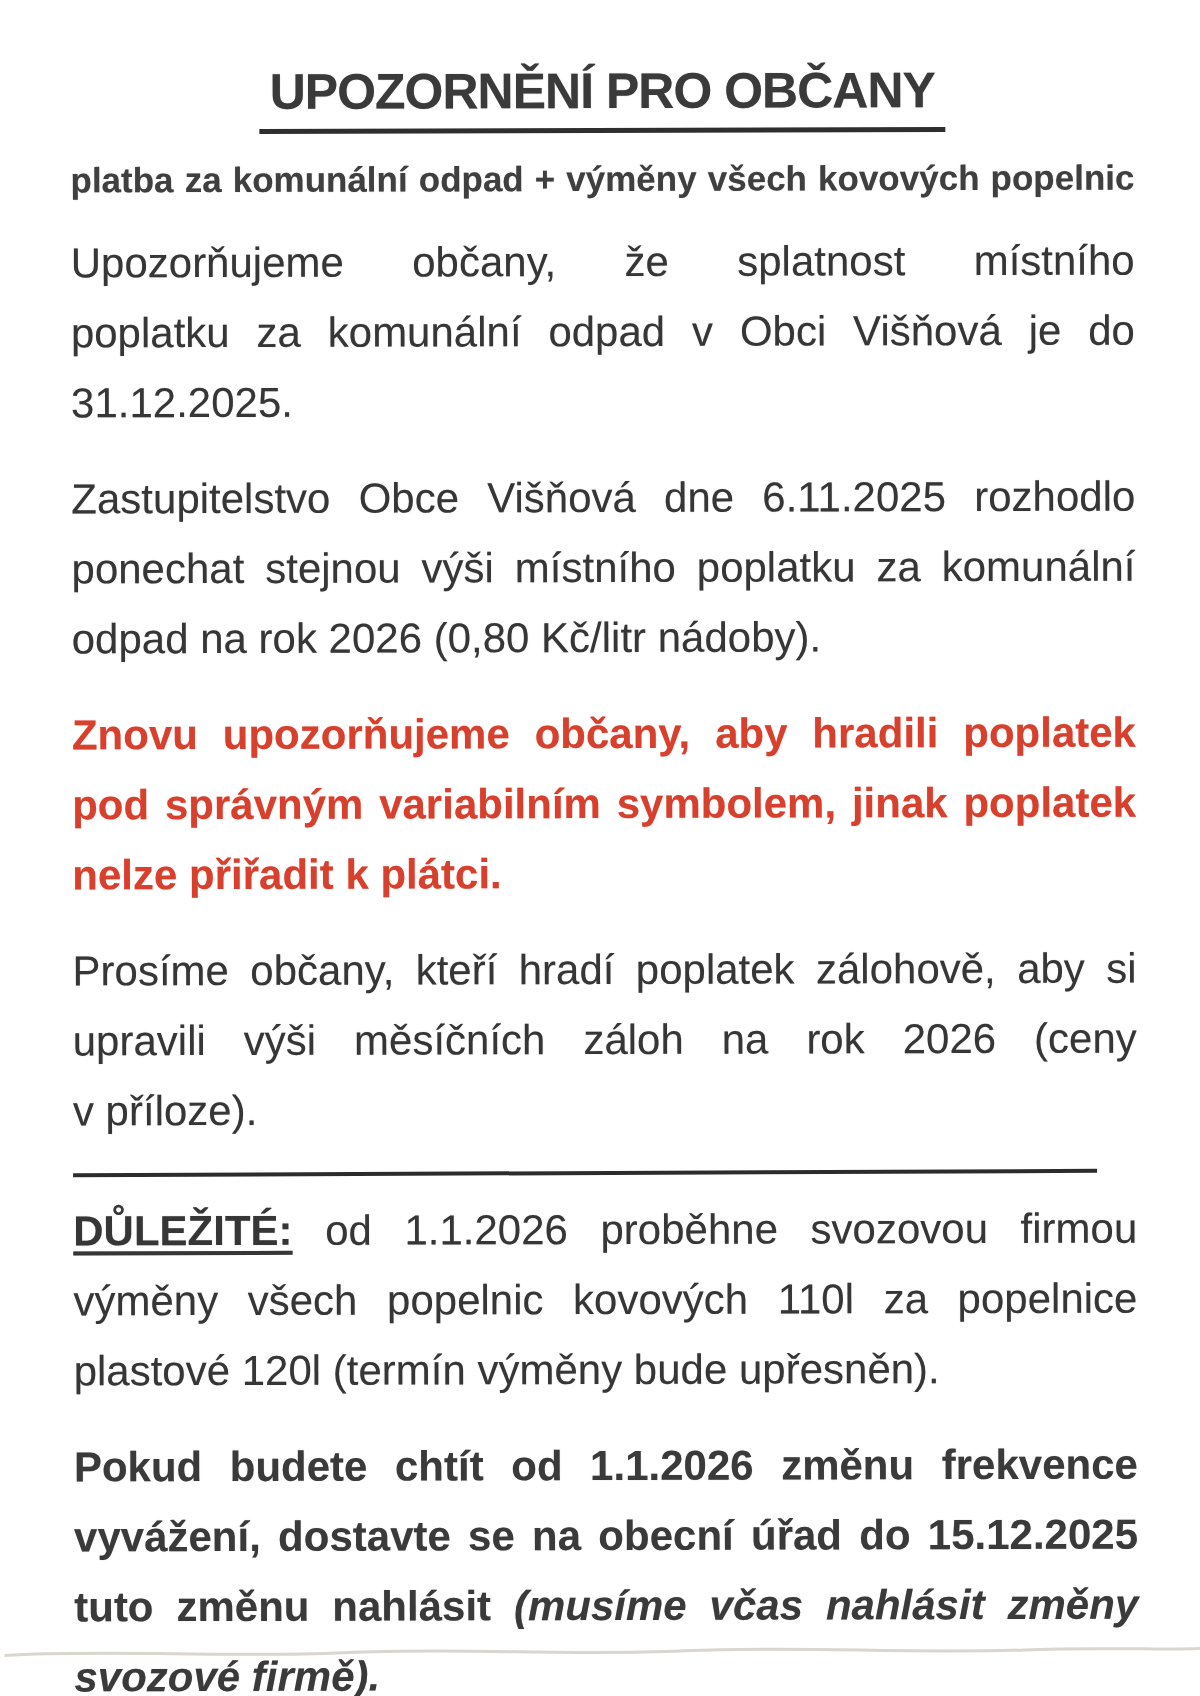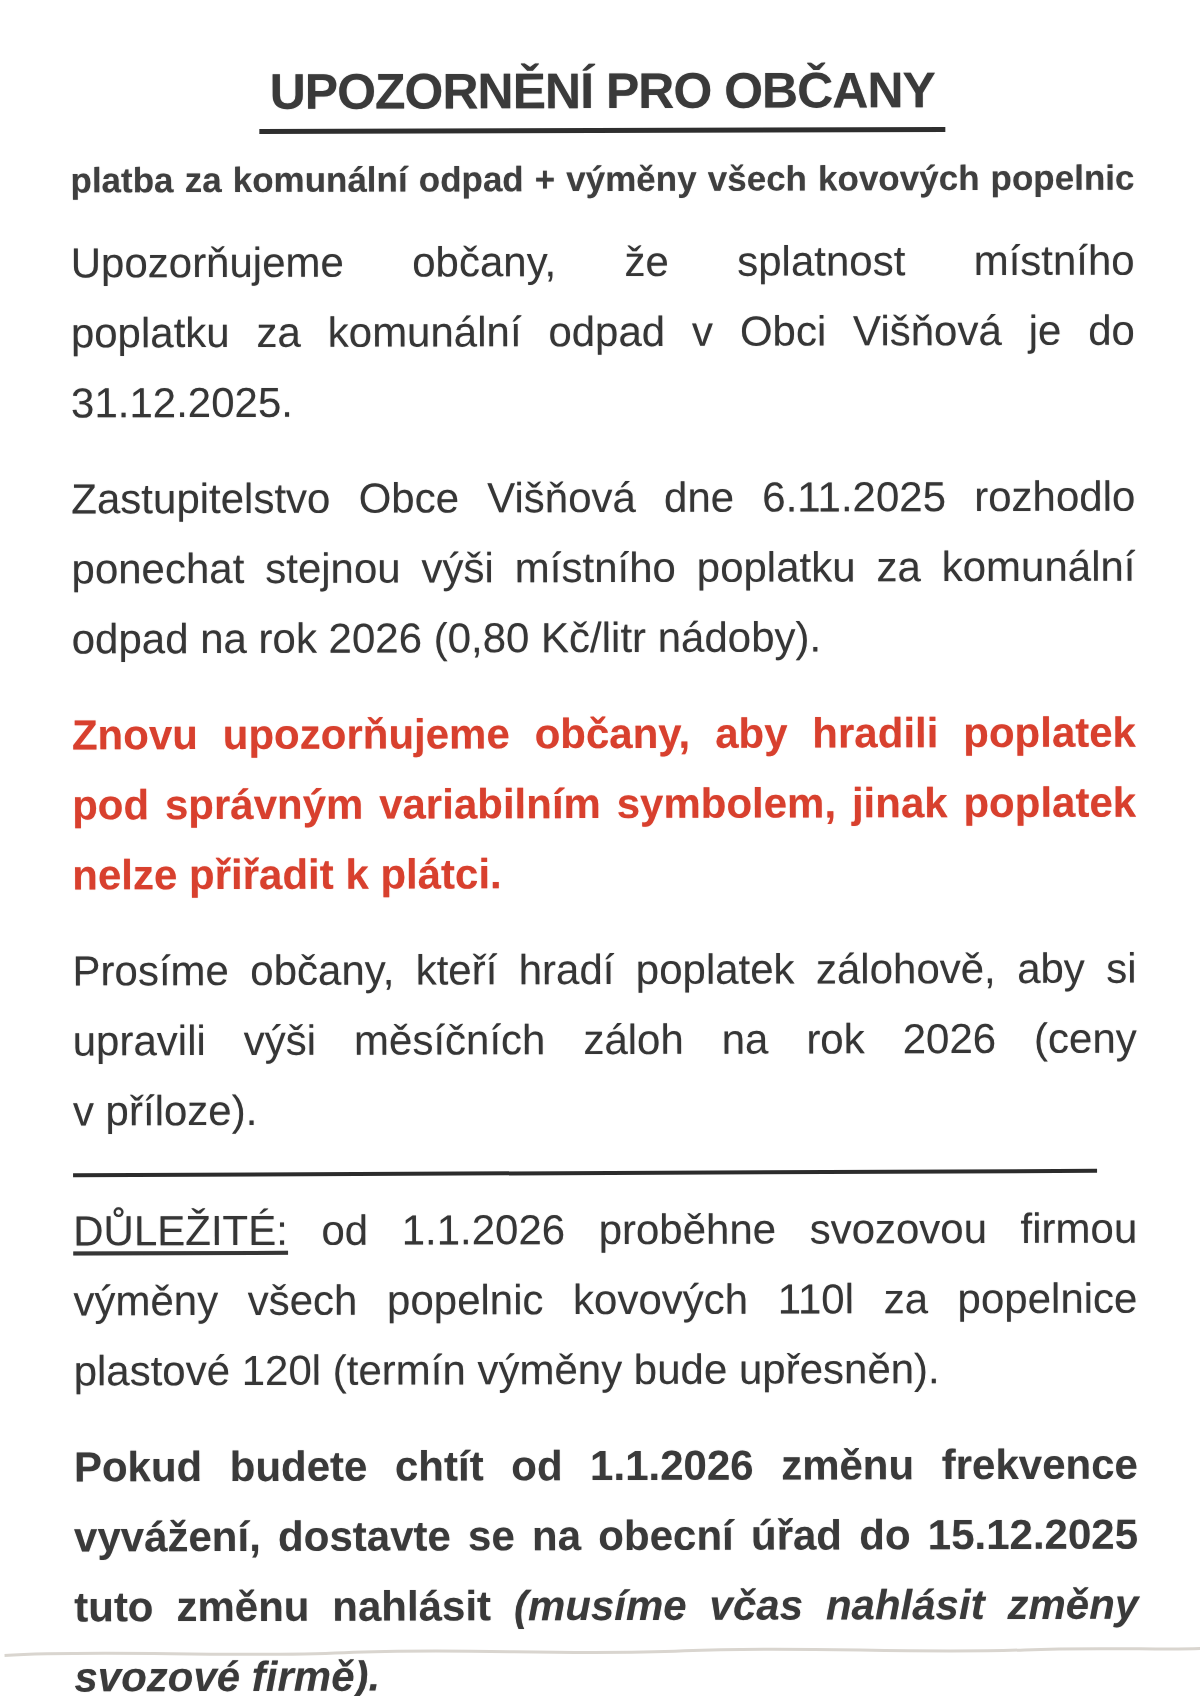--- a/index.html
+++ b/index.html
@@ -43,21 +43,21 @@
     line-height:70px;
     margin-bottom:26px;
     color:#363636;
     text-shadow:0 0 1px rgba(40,40,40,.35);
   }
   .para .tline{text-align:justify;text-align-last:justify;}
   .para .tline.last{text-align-last:left;}
   .para.red{color:#d8402e;font-weight:bold;text-shadow:0 0 1px rgba(216,64,46,.4);}
   .para.bold{font-weight:bold;color:#3a3a3a;}
   .para .label{
-    font-weight:normal;
+    font-weight:bold;
     text-decoration:underline;
     text-decoration-thickness:4px;
     text-underline-offset:6px;
   }
   .para .italic{font-style:italic;}
   
   .rule{
     border:none;
     border-top:4px solid #2c2c2c;
     margin:2px 40px 20px 0;

